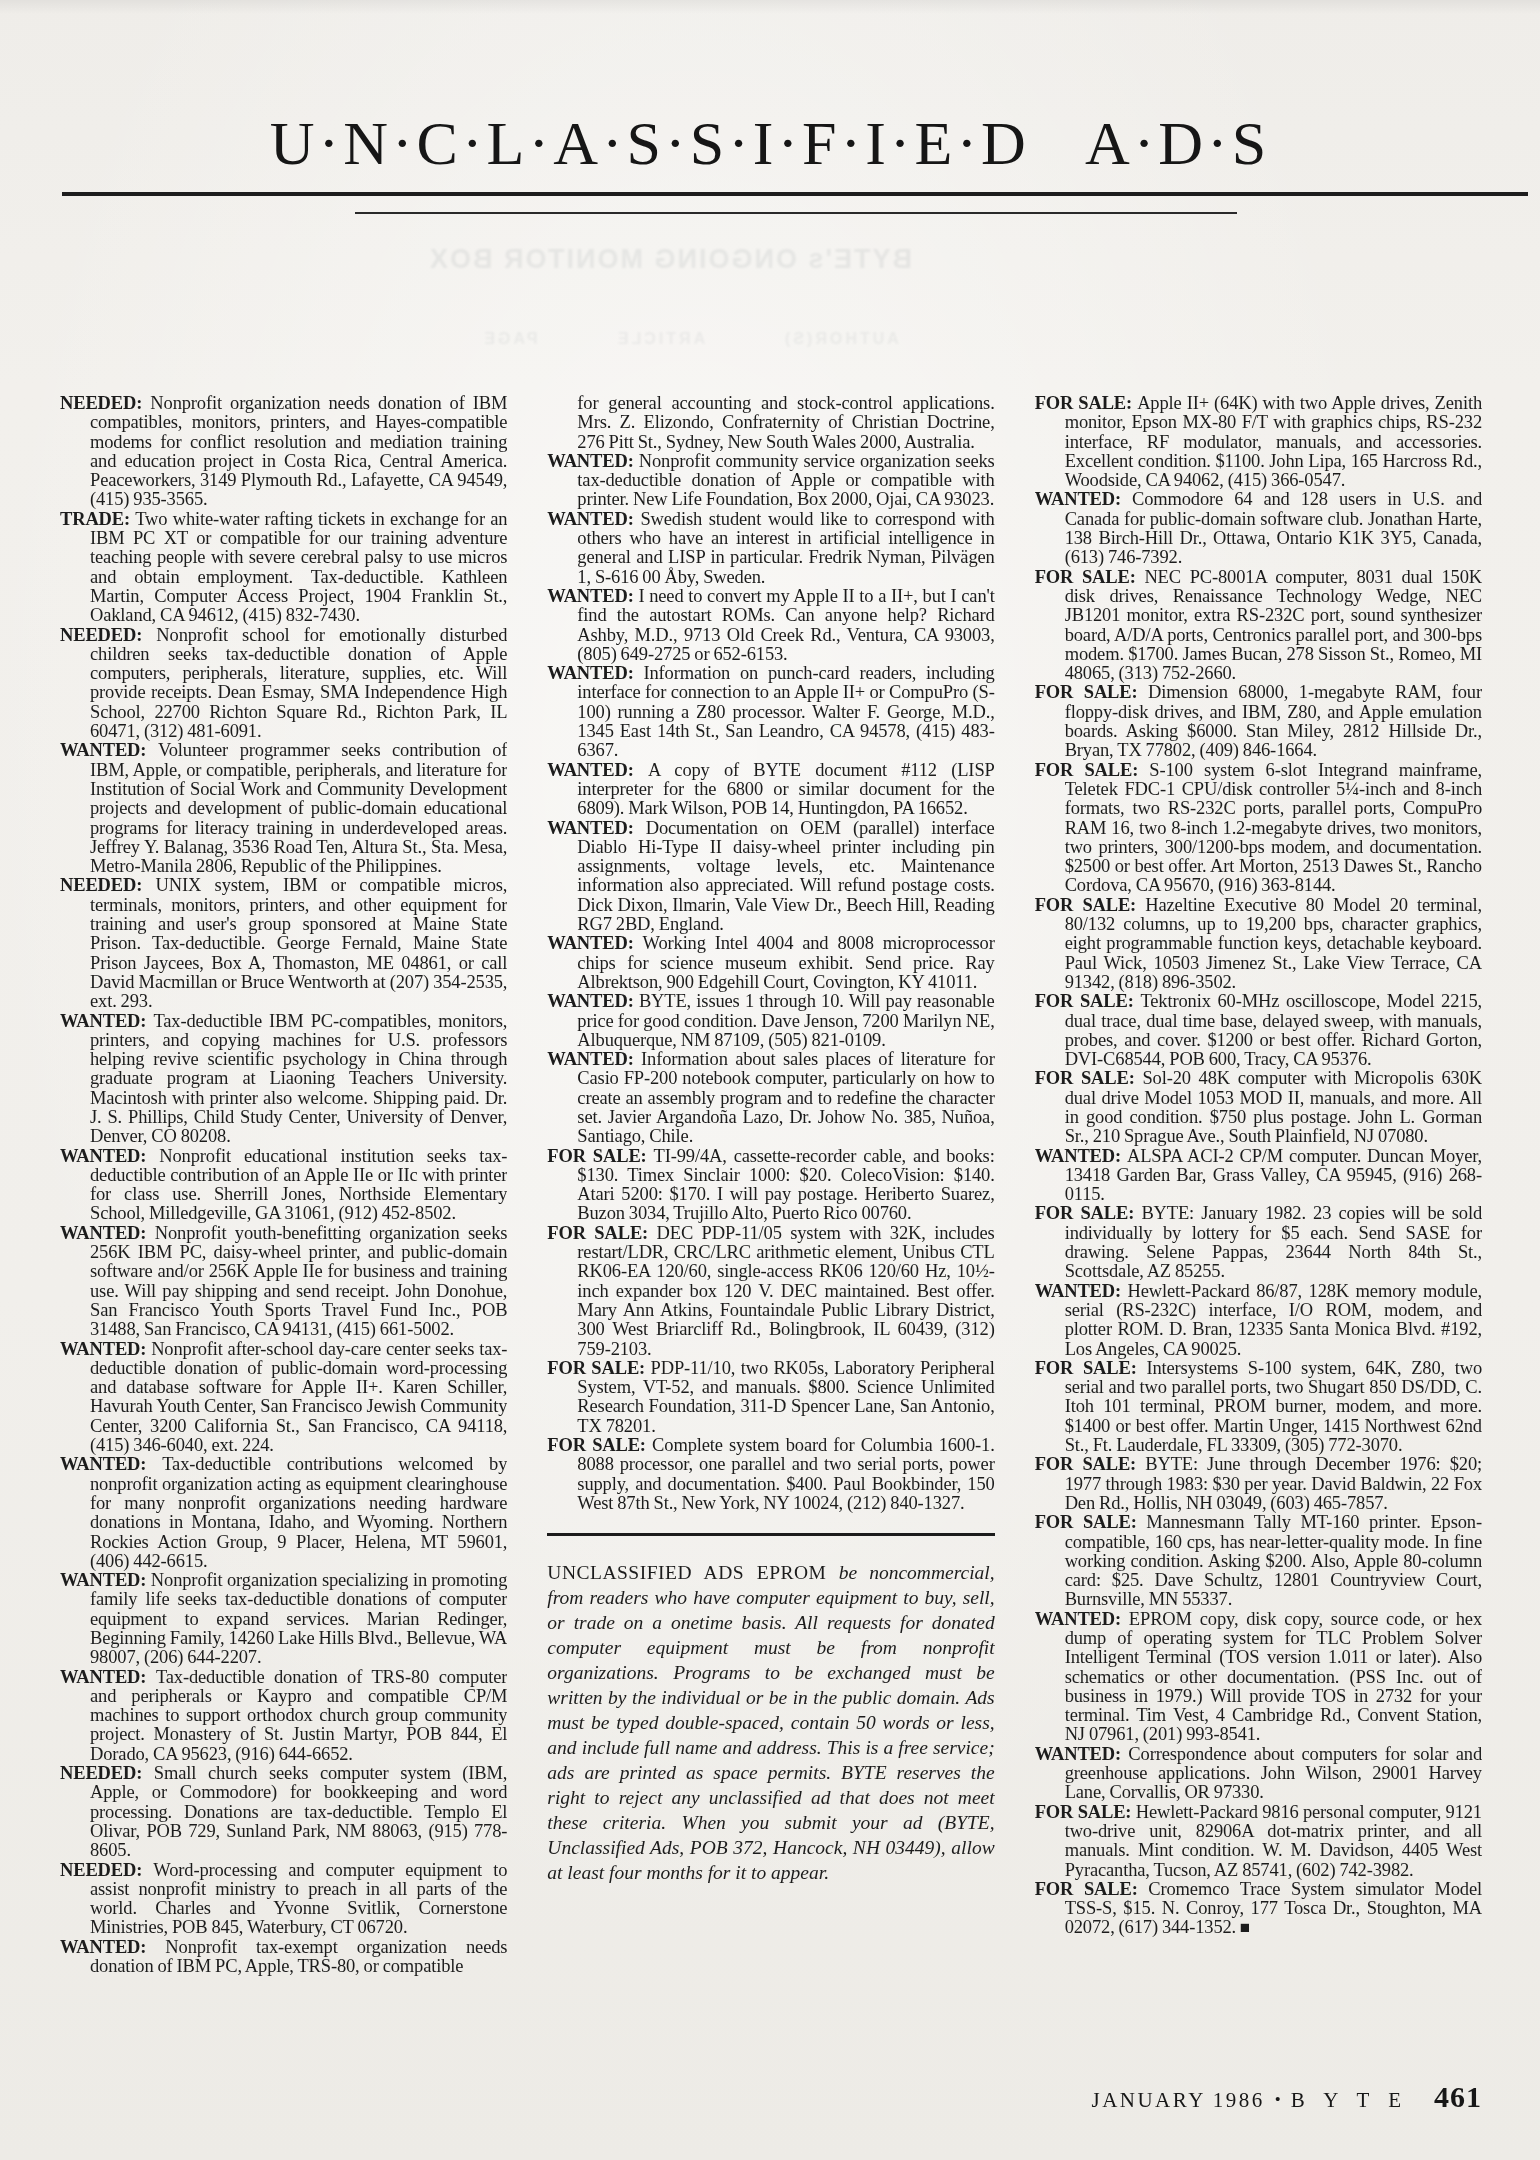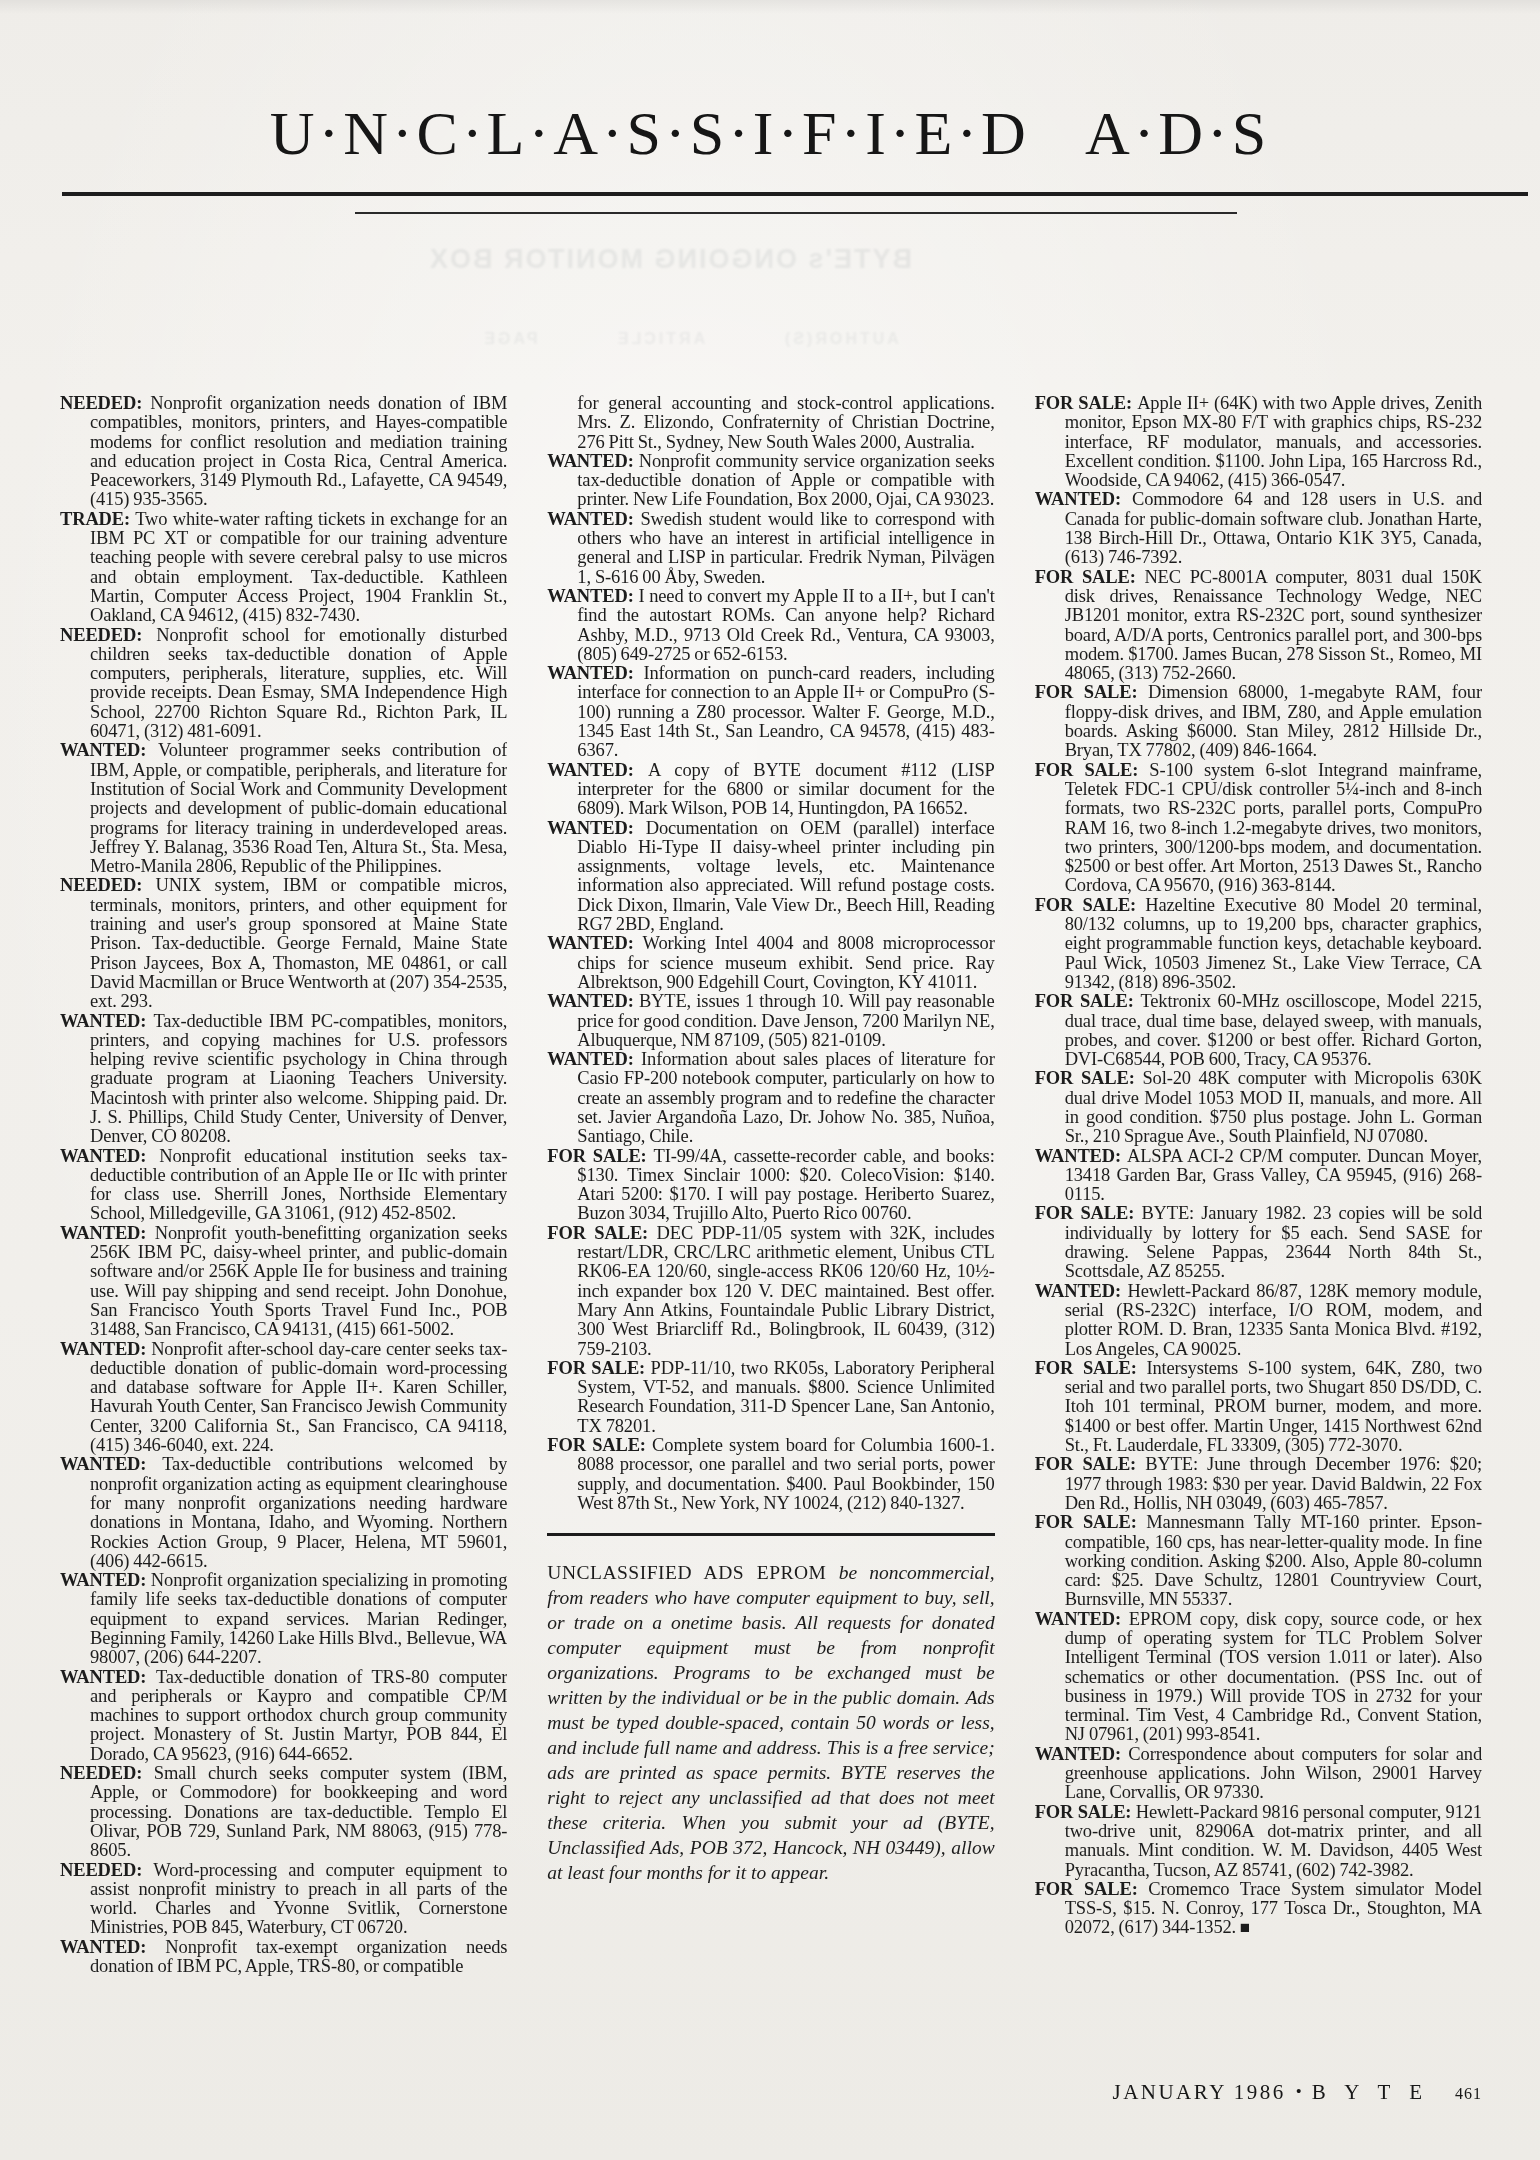--- a/index.html
+++ b/index.html
@@ -9,21 +9,21 @@
       radial-gradient(ellipse at 45% 35%, rgba(255,255,255,.55), rgba(0,0,0,0) 60%),
       linear-gradient(180deg,#efede9 0%,#f2f0ec 18%,#f1efeb 60%,#edebe6 100%);
     font-family:"Liberation Serif", serif;
     color:#1b1b1b;
   }
   .page::before{ 
     content:"";position:absolute;top:0;left:0;right:0;height:14px;
     background:linear-gradient(180deg, rgba(40,40,40,.18), rgba(40,40,40,0));
     opacity:.35;pointer-events:none;
   }
-  .masthead{position:absolute;top:98px;left:0;width:100%;text-align:center;}
+  .masthead{position:absolute;top:108px;left:0;width:100%;text-align:center;}
   .masthead h1{
     margin:0;font-weight:400;font-size:62px;letter-spacing:4px;
     font-family:"Liberation Serif", serif;white-space:pre;color:#161616;
   }
   .rule-1{position:absolute;top:192px;left:62px;width:1466px;height:4px;background:#1d1d1d;}
   .rule-2{position:absolute;top:212px;left:355px;width:882px;height:2px;background:#2a2a2a;}
 
   
   .ghost-line-1{
     position:absolute;top:244px;left:340px;width:660px;text-align:center;
@@ -59,21 +59,21 @@
   }
   .notice .notice-lead{font-style:normal;letter-spacing:.5px;}
 
   .footer{
     position:absolute;top:2080px;right:58px;text-align:right;
     font-size:21px;color:#171717;
   }
   .footer .issue{letter-spacing:2.5px;}
   .footer .sep{padding:0 10px;font-size:17px;vertical-align:2px;}
   .footer .mag{letter-spacing:7px;}
-  .footer .pagenum{font-weight:400;font-size:16px;padding-left:26px;letter-spacing:1px;}
+  .footer .pagenum{font-weight:700;font-size:30px;padding-left:26px;letter-spacing:1px;}
 </style>
 </head>
 <body>
 
 <div class="page">
 
   <header class="masthead">
     <h1>U·N·C·L·A·S·S·I·F·I·E·D   A·D·S</h1>
   </header>
   <div class="rule-1"></div>

